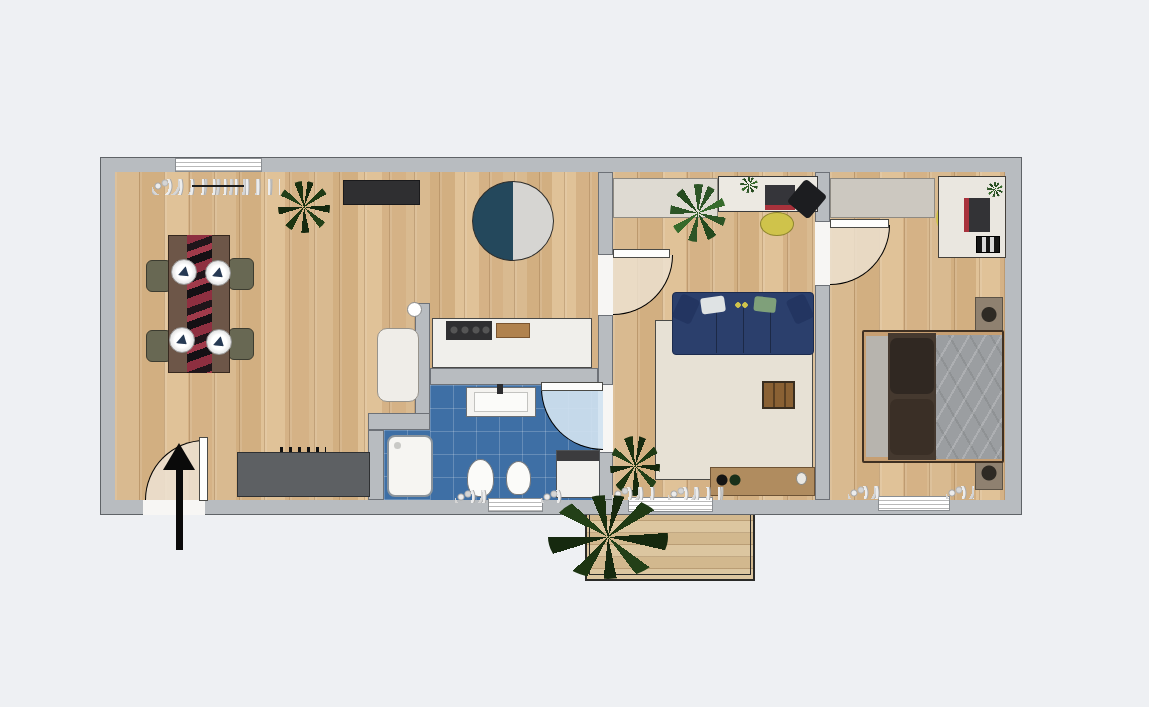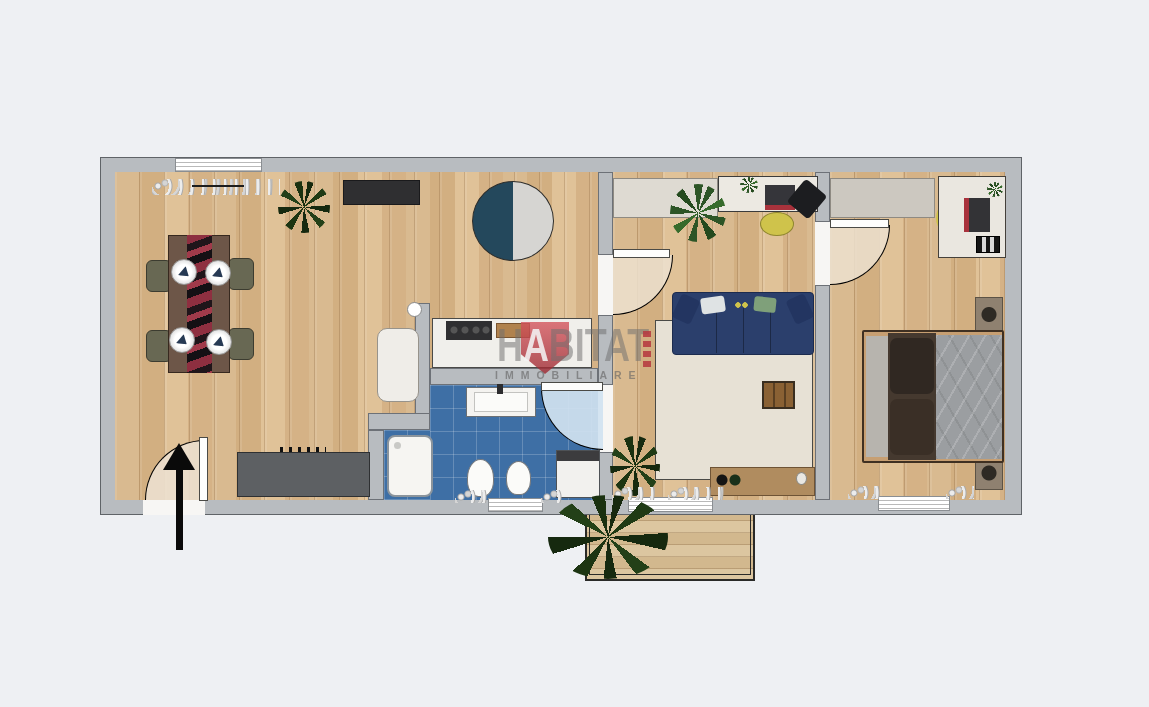--- a/index.html
+++ b/index.html
@@ -173,20 +173,14 @@
   <div class="abs curt" style="left:946px;top:486px;width:28px;height:13px;"></div>
 
   <div class="abs deck" style="left:585px;top:515px;width:170px;height:66px;"></div>
   <div class="abs" style="left:585px;top:515px;width:170px;height:66px;border-left:2px solid #2a2a28;border-right:2px solid #2a2a28;border-bottom:2px solid #2a2a28;box-sizing:border-box;"></div>
   <div class="abs" style="left:589px;top:515px;width:162px;height:60px;border-left:1px solid #2a2a28;border-right:1px solid #2a2a28;border-bottom:1px solid #2a2a28;box-sizing:border-box;"></div>
   <div class="abs plant" style="left:548px;top:495px;width:120px;height:84px;"></div>
 
   <div class="abs" style="left:176px;top:466px;width:7px;height:84px;background:#0a0a0a;"></div>
   <div class="abs" style="left:163px;top:443px;width:0;height:0;border-left:16px solid transparent;border-right:16px solid transparent;border-bottom:27px solid #0a0a0a;"></div>
 
-  <div class="abs" style="left:450px;top:316px;width:230px;height:74px;">
-    <div class="abs" style="left:71px;top:6px;width:48px;height:52px;background:linear-gradient(180deg,#d4555c,#9c2730);clip-path:polygon(0 0,100% 0,100% 62%,50% 100%,0 62%);opacity:.8;"></div>
-    <div class="abs wm-letters" style="left:47px;top:2px;font-size:46px;"><span>H</span><span style="color:rgba(242,242,242,.88);">A</span><span>BITAT</span></div>
-    <div class="abs" style="left:193px;top:15px;width:8px;height:36px;background:repeating-linear-gradient(0deg,rgba(181,55,62,.85) 0 6px,transparent 6px 10px);"></div>
-    <div class="abs wm-sub" style="left:45px;top:53px;">IMMOBILIARE</div>
-  </div>
 
 </div>
 
 </body></html>

